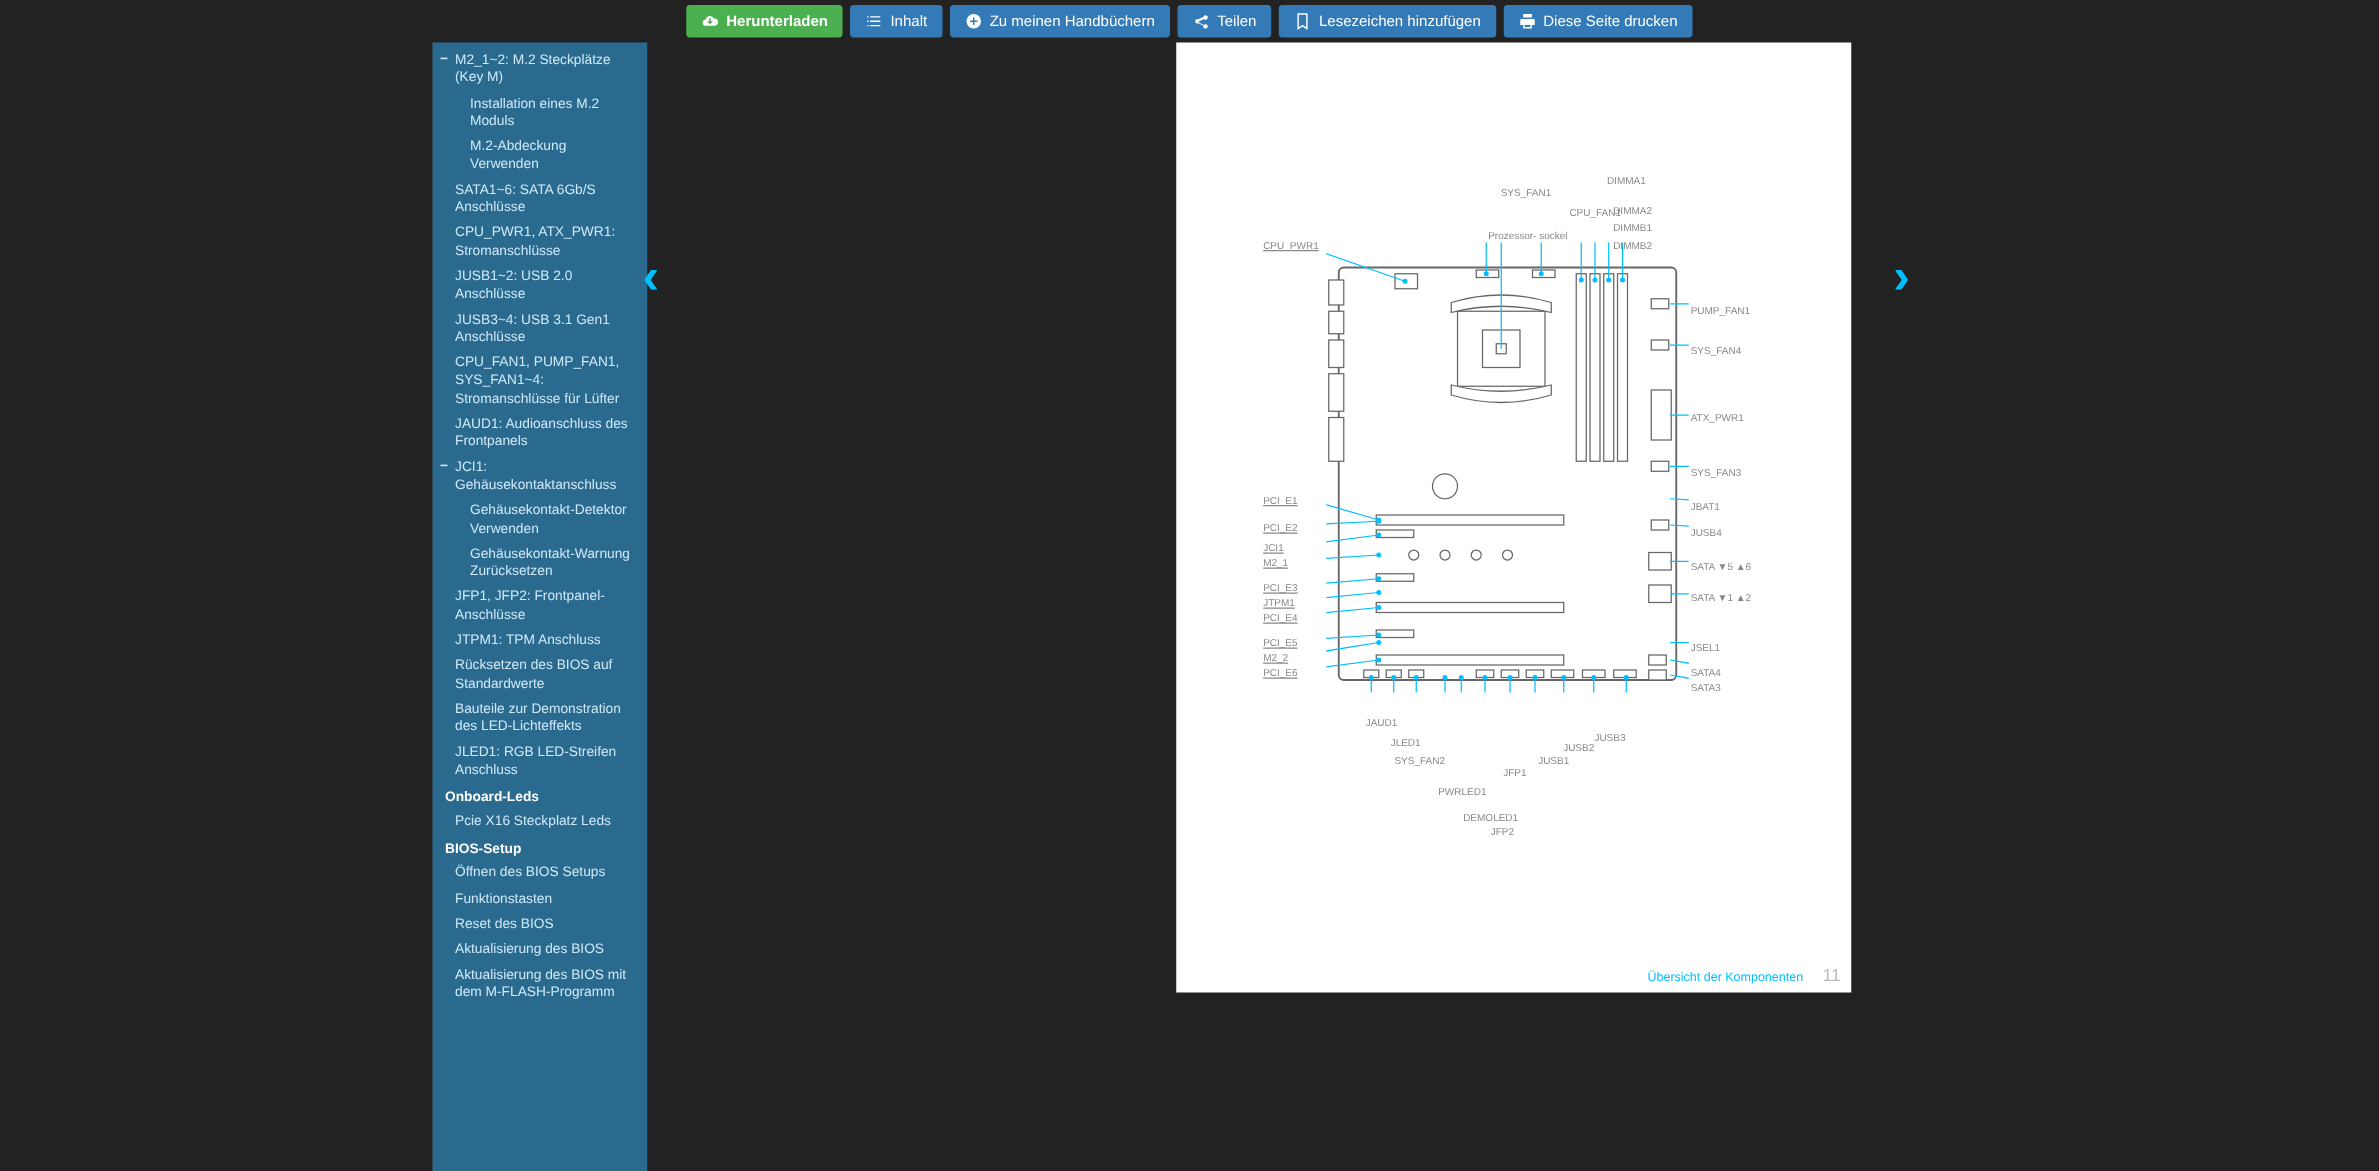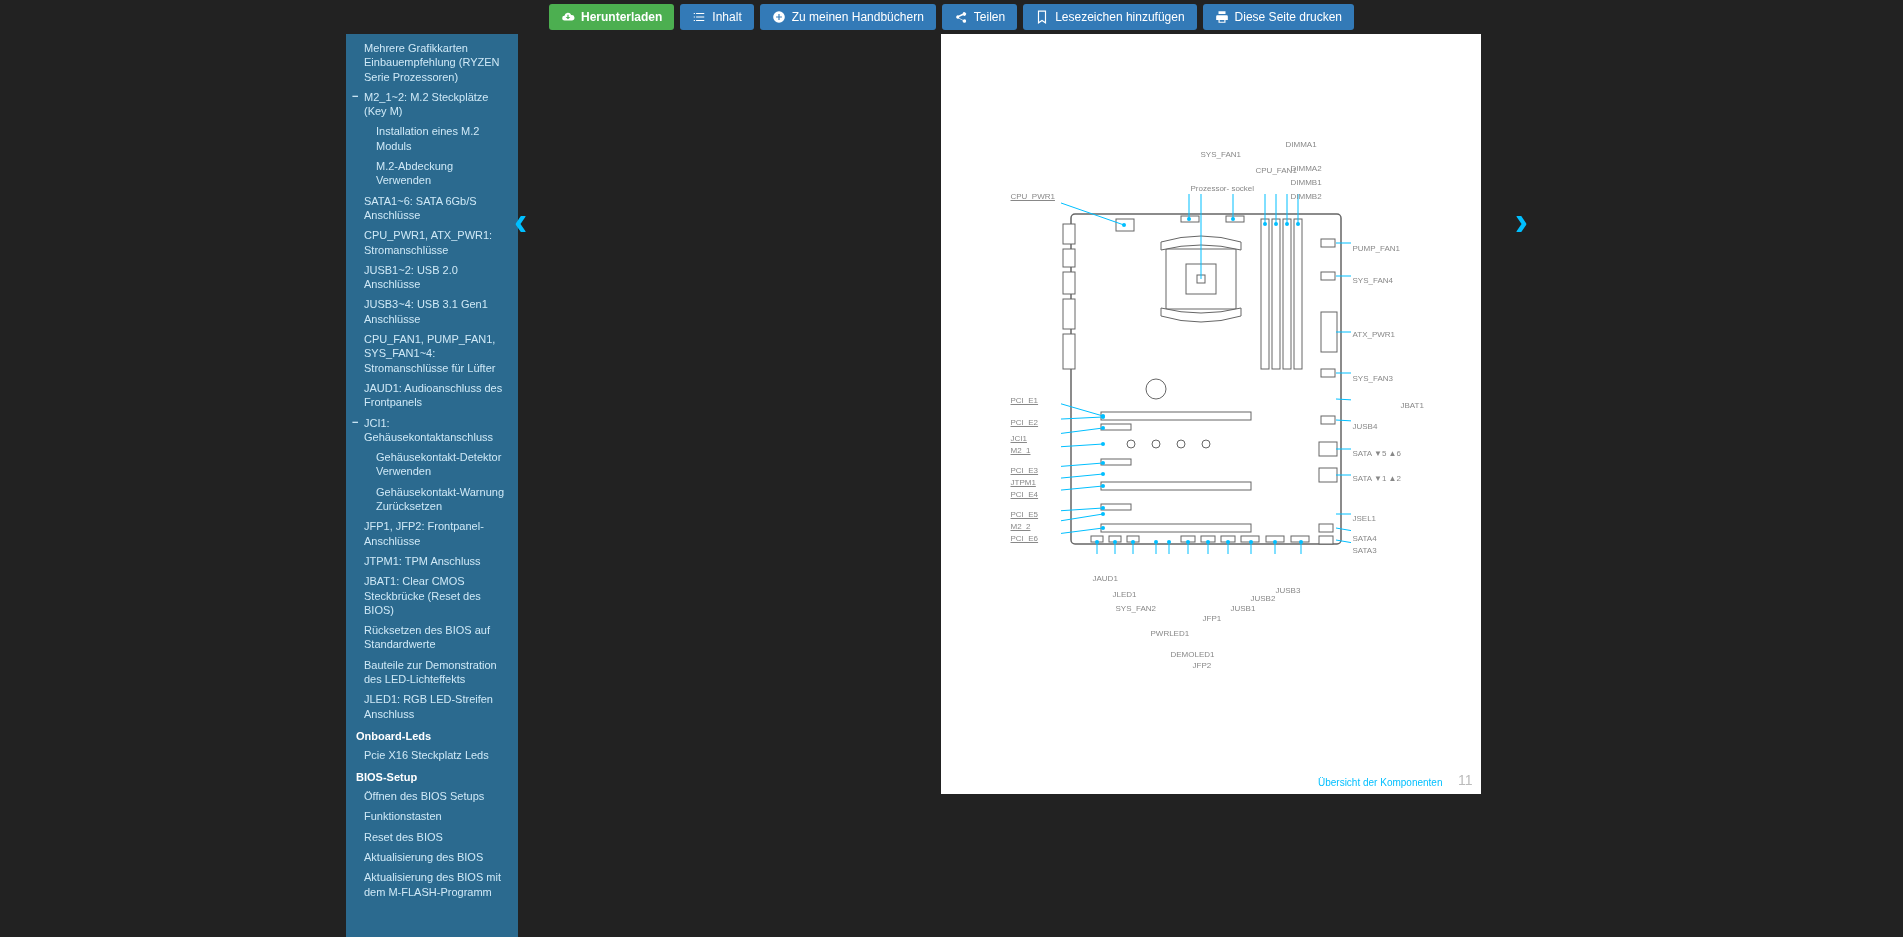--- a/index.html
+++ b/index.html
@@ -69,36 +69,34 @@
   <div class="tb-btn tb-blue">
     <svg viewBox="0 0 24 24">
         <path d="M6 2h12v5H6zm-2 7h16a2 2 0 012 2v6h-4v5H6v-5H2v-6a2 2 0 012-2zm4 8v3h8v-3z"></path>
       </svg>
     <span>Diese Seite drucken</span>
   </div>
 </div>
 
 <div class="main">
   <div class="sidebar" id="sidebar">
-      <div class="sb-item ">Mehrere Grafikkarten Einbauempfehlung (RYZEN Serie Prozessoren)</div>
       <div class="sb-item has-minus">M2_1~2: M.2 Steckplätze (Key M)</div>
       <div class="sb-item sb-sub">Installation eines M.2 Moduls</div>
       <div class="sb-item sb-sub">M.2-Abdeckung Verwenden</div>
       <div class="sb-item ">SATA1~6: SATA 6Gb/S Anschlüsse</div>
       <div class="sb-item ">CPU_PWR1, ATX_PWR1: Stromanschlüsse</div>
       <div class="sb-item ">JUSB1~2: USB 2.0 Anschlüsse</div>
       <div class="sb-item ">JUSB3~4: USB 3.1 Gen1 Anschlüsse</div>
       <div class="sb-item ">CPU_FAN1, PUMP_FAN1, SYS_FAN1~4: Stromanschlüsse für Lüfter</div>
       <div class="sb-item ">JAUD1: Audioanschluss des Frontpanels</div>
       <div class="sb-item has-minus">JCI1: Gehäusekontaktanschluss</div>
       <div class="sb-item sb-sub">Gehäusekontakt-Detektor Verwenden</div>
       <div class="sb-item sb-sub">Gehäusekontakt-Warnung Zurücksetzen</div>
       <div class="sb-item ">JFP1, JFP2: Frontpanel-Anschlüsse</div>
       <div class="sb-item ">JTPM1: TPM Anschluss</div>
-      <div class="sb-item ">JBAT1: Clear CMOS Steckbrücke (Reset des BIOS)</div>
       <div class="sb-item ">Rücksetzen des BIOS auf Standardwerte</div>
       <div class="sb-item ">Bauteile zur Demonstration des LED-Lichteffekts</div>
       <div class="sb-item ">JLED1: RGB LED-Streifen Anschluss</div>
       <div class="sb-section has-dot" style="position: relative;">Onboard-Leds</div>
       <div class="sb-item">Pcie X16 Steckplatz Leds</div>
       <div class="sb-section has-dot" style="position: relative;">BIOS-Setup</div>
       <div class="sb-item">Öffnen des BIOS Setups</div>
       <div class="sb-item">Funktionstasten</div>
       <div class="sb-item">Reset des BIOS</div>
       <div class="sb-item">Aktualisierung des BIOS</div>
@@ -258,21 +256,21 @@
           <div class="label label-l" style="left: 70px; top: 432px;">PCI_E3</div>
           <div class="label label-l" style="left: 70px; top: 444px;">JTPM1</div>
           <div class="label label-l" style="left: 70px; top: 456px;">PCI_E4</div>
           <div class="label label-l" style="left: 70px; top: 476px;">PCI_E5</div>
           <div class="label label-l" style="left: 70px; top: 488px;">M2_2</div>
           <div class="label label-l" style="left: 70px; top: 500px;">PCI_E6</div>
           <div class="label label-r" style="left: 412px; top: 210px;">PUMP_FAN1</div>
           <div class="label label-r" style="left: 412px; top: 242px;">SYS_FAN4</div>
           <div class="label label-r" style="left: 412px; top: 296px;">ATX_PWR1</div>
           <div class="label label-r" style="left: 412px; top: 340px;">SYS_FAN3</div>
-          <div class="label label-r" style="left: 412px; top: 367px; margin-left: 48px;">JBAT1</div>
+          <div class="label label-r" style="left: 412px; top: 367px;">JBAT1</div>
           <div class="label label-r" style="left: 412px; top: 388px;">JUSB4</div>
           <div class="label label-r" style="left: 412px; top: 415px;">SATA ▼5 ▲6</div>
           <div class="label label-r" style="left: 412px; top: 440px;">SATA ▼1 ▲2</div>
           <div class="label label-r" style="left: 412px; top: 480px;">JSEL1</div>
           <div class="label label-r" style="left: 412px; top: 500px;">SATA4</div>
           <div class="label label-r" style="left: 412px; top: 512px;">SATA3</div>
           <div class="label label-r" style="left: 260px; top: 116px;">SYS_FAN1</div>
           <div class="label label-r" style="left: 315px; top: 132px;">CPU_FAN1</div>
           <div class="label label-r" style="left: 250px; top: 150px;">Prozessor-
 sockel</div>

